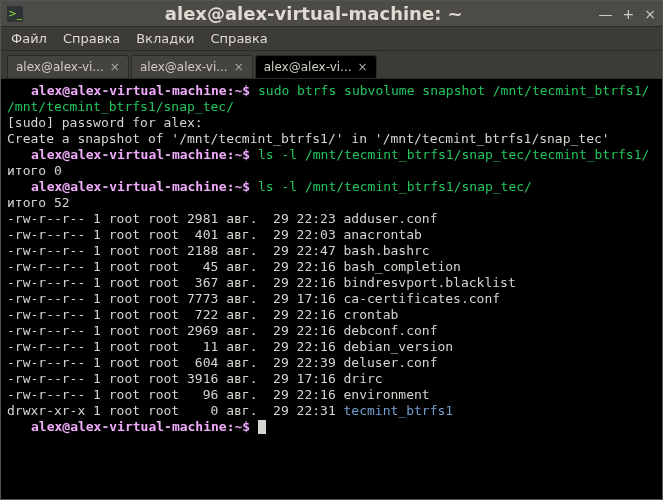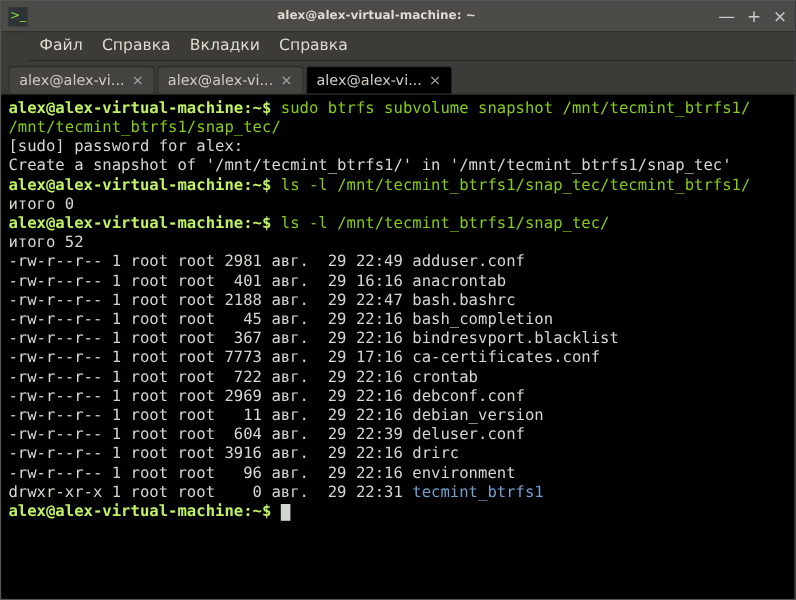--- a/index.html
+++ b/index.html
@@ -1,32 +1,32 @@
 <!DOCTYPE html>
 <html><head>
 <meta charset="utf-8">
 <style>
   * { box-sizing: border-box; margin: 0; padding: 0; }
   body { font-family: "DejaVu Sans", sans-serif; background: #3c3b37; width: 663px; height: 500px; overflow: hidden; font-size: 13px; }
   .win { border: 1px solid #555; background: #3c3b37; height: 100%; display: flex; flex-direction: column; }
   .titlebar { background: #4c4b47; color: #dfdbd2; display: flex; align-items: center; padding: 3px 6px; height: 26px; border-bottom: 1px solid #2a2a27; }
   .titlebar .icon { width: 16px; height: 16px; background: #2e3436; margin-right: 6px; display: flex; align-items: center; justify-content: center; font-size: 10px; color: #8ae234; }
-  .titlebar .title { flex: 1; text-align: center; font-weight: bold; font-size: 10px; }
+  .titlebar .title { flex: 1; text-align: center; font-weight: bold; font-size: 18px; }
   .winbtns { display: flex; gap: 10px; font-size: 14px; color: #ccc; }
   .winbtns span { cursor: pointer; }
-  .menubar { background: #3c3b37; color: #dfdbd2; display: flex; gap: 16px; padding: 4px 10px; font-size: 13px; border-bottom: 1px solid #2a2a27; margin-left: 22px; }
+  .menubar { background: #3c3b37; color: #dfdbd2; display: flex; gap: 16px; padding: 4px 10px; font-size: 13px; border-bottom: 1px solid #2a2a27; }
   .menubar span { cursor: pointer; }
   .tabbar { background: #3c3b37; display: flex; align-items: flex-end; padding: 4px 6px 0 6px; gap: 2px; border-bottom: 1px solid #2a2a27; }
   .tab { display: flex; align-items: center; gap: 6px; background: #44433f; color: #d0ccc3; padding: 4px 8px; border: 1px solid #2a2a27; border-bottom: none; border-radius: 3px 3px 0 0; max-width: 140px; font-size: 12px; justify-content: flex-end; }
   .tab.active { background: #000; }
   .tab .label { overflow: hidden; white-space: nowrap; text-overflow: ellipsis; flex: 1; }
   .tab .close { font-size: 12px; color: #aaa; cursor: pointer; }
   .term { flex: 1; background: #000; color: #d3d7cf; font-family: "DejaVu Sans Mono", monospace; font-size: 13px; line-height: 16px; padding: 4px 6px; overflow: hidden; white-space: pre; }
-  .prompt-user { color: #bef264; font-weight: bold; }
-  .cmd { color: #84cc16; }
+  .prompt-user { color: #f0abfc; font-weight: bold; margin-left: 24px; }
+  .cmd { color: #22c55e; }
   .blue { color: #729fcf; font-weight: normal; }
   .cursor { display: inline-block; width: 8px; height: 14px; background: #d3d7cf; vertical-align: text-bottom; }
 </style>
 </head>
 <body>
 
 <div class="win">
   <div class="titlebar">
     <span class="icon">&gt;_</span>
     <span class="title">alex@alex-virtual-machine: ~</span>
@@ -57,27 +57,27 @@
     </div>
   </div>
   <div class="term"><span class="prompt-user">alex@alex-virtual-machine:~$</span> <span class="cmd">sudo btrfs subvolume snapshot /mnt/tecmint_btrfs1/</span>
 <span class="cmd">/mnt/tecmint_btrfs1/snap_tec/</span>
 <span>[sudo] password for alex:</span>
 <span>Create a snapshot of '/mnt/tecmint_btrfs1/' in '/mnt/tecmint_btrfs1/snap_tec'</span>
 <span class="prompt-user">alex@alex-virtual-machine:~$</span> <span class="cmd">ls -l /mnt/tecmint_btrfs1/snap_tec/tecmint_btrfs1/</span>
 <span>итого 0</span>
 <span class="prompt-user">alex@alex-virtual-machine:~$</span> <span class="cmd">ls -l /mnt/tecmint_btrfs1/snap_tec/</span>
 <span>итого 52</span>
-<span>-rw-r--r-- 1 root root 2981 авг.  29 22:49 adduser.conf</span>
-<span>-rw-r--r-- 1 root root  401 авг.  29 16:16 anacrontab</span>
+<span>-rw-r--r-- 1 root root 2981 авг.  29 22:23 adduser.conf</span>
+<span>-rw-r--r-- 1 root root  401 авг.  29 22:03 anacrontab</span>
 <span>-rw-r--r-- 1 root root 2188 авг.  29 22:47 bash.bashrc</span>
 <span>-rw-r--r-- 1 root root   45 авг.  29 22:16 bash_completion</span>
 <span>-rw-r--r-- 1 root root  367 авг.  29 22:16 bindresvport.blacklist</span>
 <span>-rw-r--r-- 1 root root 7773 авг.  29 17:16 ca-certificates.conf</span>
 <span>-rw-r--r-- 1 root root  722 авг.  29 22:16 crontab</span>
 <span>-rw-r--r-- 1 root root 2969 авг.  29 22:16 debconf.conf</span>
 <span>-rw-r--r-- 1 root root   11 авг.  29 22:16 debian_version</span>
 <span>-rw-r--r-- 1 root root  604 авг.  29 22:39 deluser.conf</span>
-<span>-rw-r--r-- 1 root root 3916 авг.  29 22:16 drirc</span>
+<span>-rw-r--r-- 1 root root 3916 авг.  29 17:16 drirc</span>
 <span>-rw-r--r-- 1 root root   96 авг.  29 22:16 environment</span>
 <span>drwxr-xr-x 1 root root    0 авг.  29 22:31 </span><span class="blue">tecmint_btrfs1</span>
 <span class="prompt-user">alex@alex-virtual-machine:~$</span> <span class="cursor"></span></div>
 </div>
 
 </body></html>

